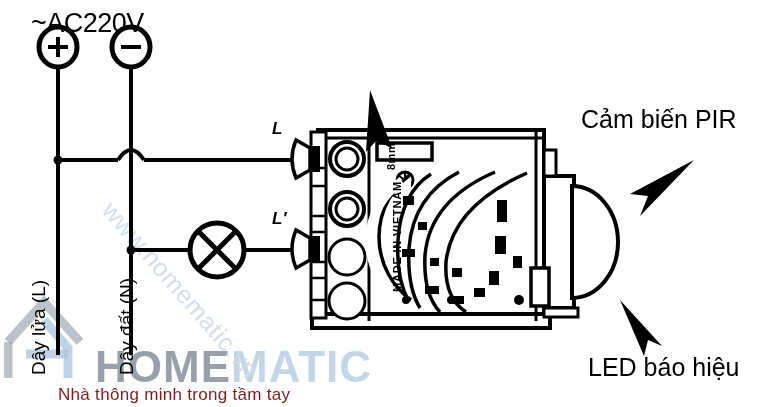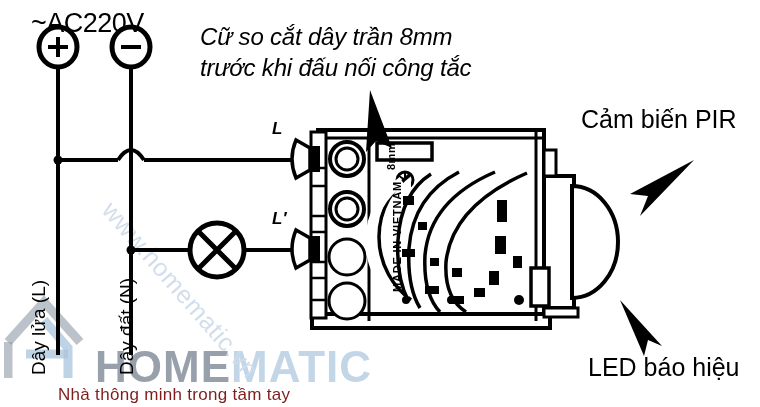--- a/index.html
+++ b/index.html
@@ -24,21 +24,21 @@
     position:absolute;left:58px;top:385px;
     font-size:17px;color:#7f1d1d;white-space:nowrap;letter-spacing:.3px;
   }
   #wm-diag{
     position:absolute;left:118px;top:196px;
     font-size:25px;color:#cfdcea;opacity:.92;white-space:nowrap;
     transform:rotate(49deg);transform-origin:0 0;letter-spacing:.5px;
   }
 
   
-  .lbl{position:absolute;white-space:nowrap;color:#000;}
+  .lbl{position:absolute;white-space:nowrap;color:#000;text-align:center;}
   #lbl-ac{left:31px;top:8px;font-size:27px;letter-spacing:-.5px;}
   #lbl-note{
     left:200px;top:22px;font-size:24px;font-style:italic;
     line-height:1.28;font-weight:500;letter-spacing:-.2px;
   }
   #lbl-pir{left:581px;top:105px;font-size:25px;}
   #lbl-led{left:588px;top:353px;font-size:25px;}
   #lbl-den{left:186px;top:278px;font-size:27px;}
   #lbl-L{left:272px;top:119px;font-size:17px;font-style:italic;font-weight:600;}
   #lbl-Lp{left:272px;top:209px;font-size:17px;font-style:italic;font-weight:600;}
@@ -198,24 +198,20 @@
         <path d="M694 160 L640 216 L648 196 L630 194 Z"></path>
 
         <path d="M620 300 L662 346 L648 340 L644 356 Z"></path>
       </g>
 
     </g>
   </svg>
 
   <div class="lbl" id="lbl-ac">~AC220V</div>
 
-  <div class="lbl" id="lbl-note">
-    <div>Cữ so cắt dây trần 8mm</div>
-    <div>trước khi đấu nối công tắc</div>
-  </div>
 
   <div class="lbl" id="lbl-pir">Cảm biến PIR</div>
   <div class="lbl" id="lbl-led">LED báo hiệu</div>
   <div class="lbl" id="lbl-L">L</div>
   <div class="lbl" id="lbl-Lp">L′</div>
 
   <div class="vlbl" id="lbl-live">Dây lửa (L)</div>
   <div class="vlbl" id="lbl-neutral">Dây đất (N)</div>
 
   <div id="lbl-8mm">8mm</div>

